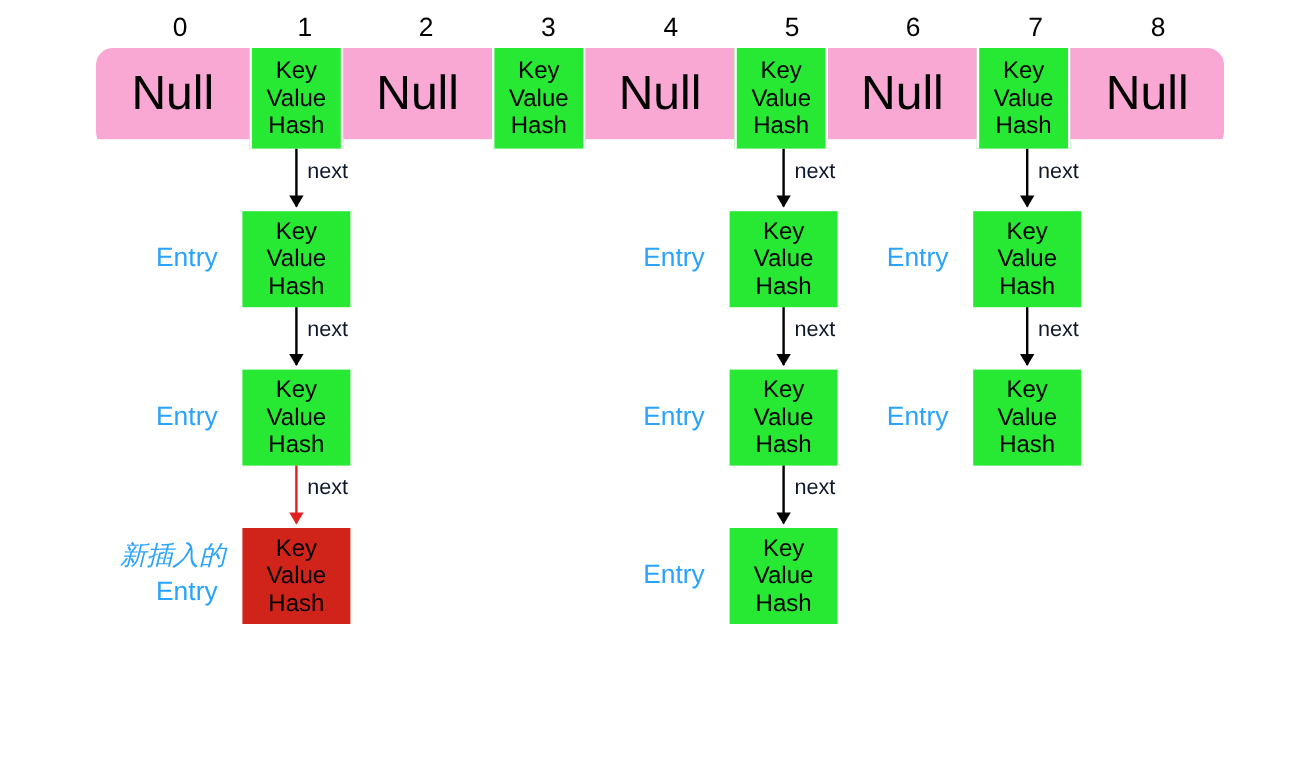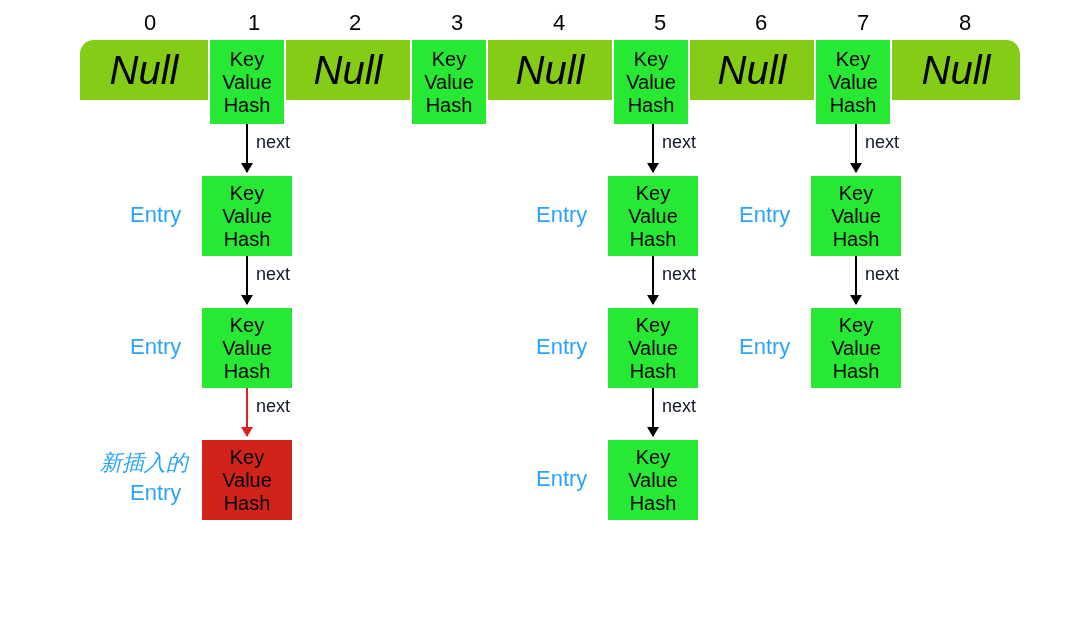--- a/index.html
+++ b/index.html
@@ -22,29 +22,28 @@
     width: 30px;
   }
   .bucket-row {
     position: absolute;
     display: flex;
     align-items: stretch;
     border-radius: 14px;
     overflow: hidden;
   }
   .bucket-null {
-    background: #84cc16;
+    background: #f9a8d4;
     color: #000;
     font-size: 40px;
     font-weight: 400;
     display: flex;
     align-items: center;
     justify-content: center;
-    height: 60px;
-    font-style: italic;
+    height: 76px;
   }
   .bucket-entry {
     background: #27e833;
     color: #000;
     display: flex;
     flex-direction: column;
     align-items: center;
     justify-content: center;
     line-height: 1.15;
     font-size: 20px;

